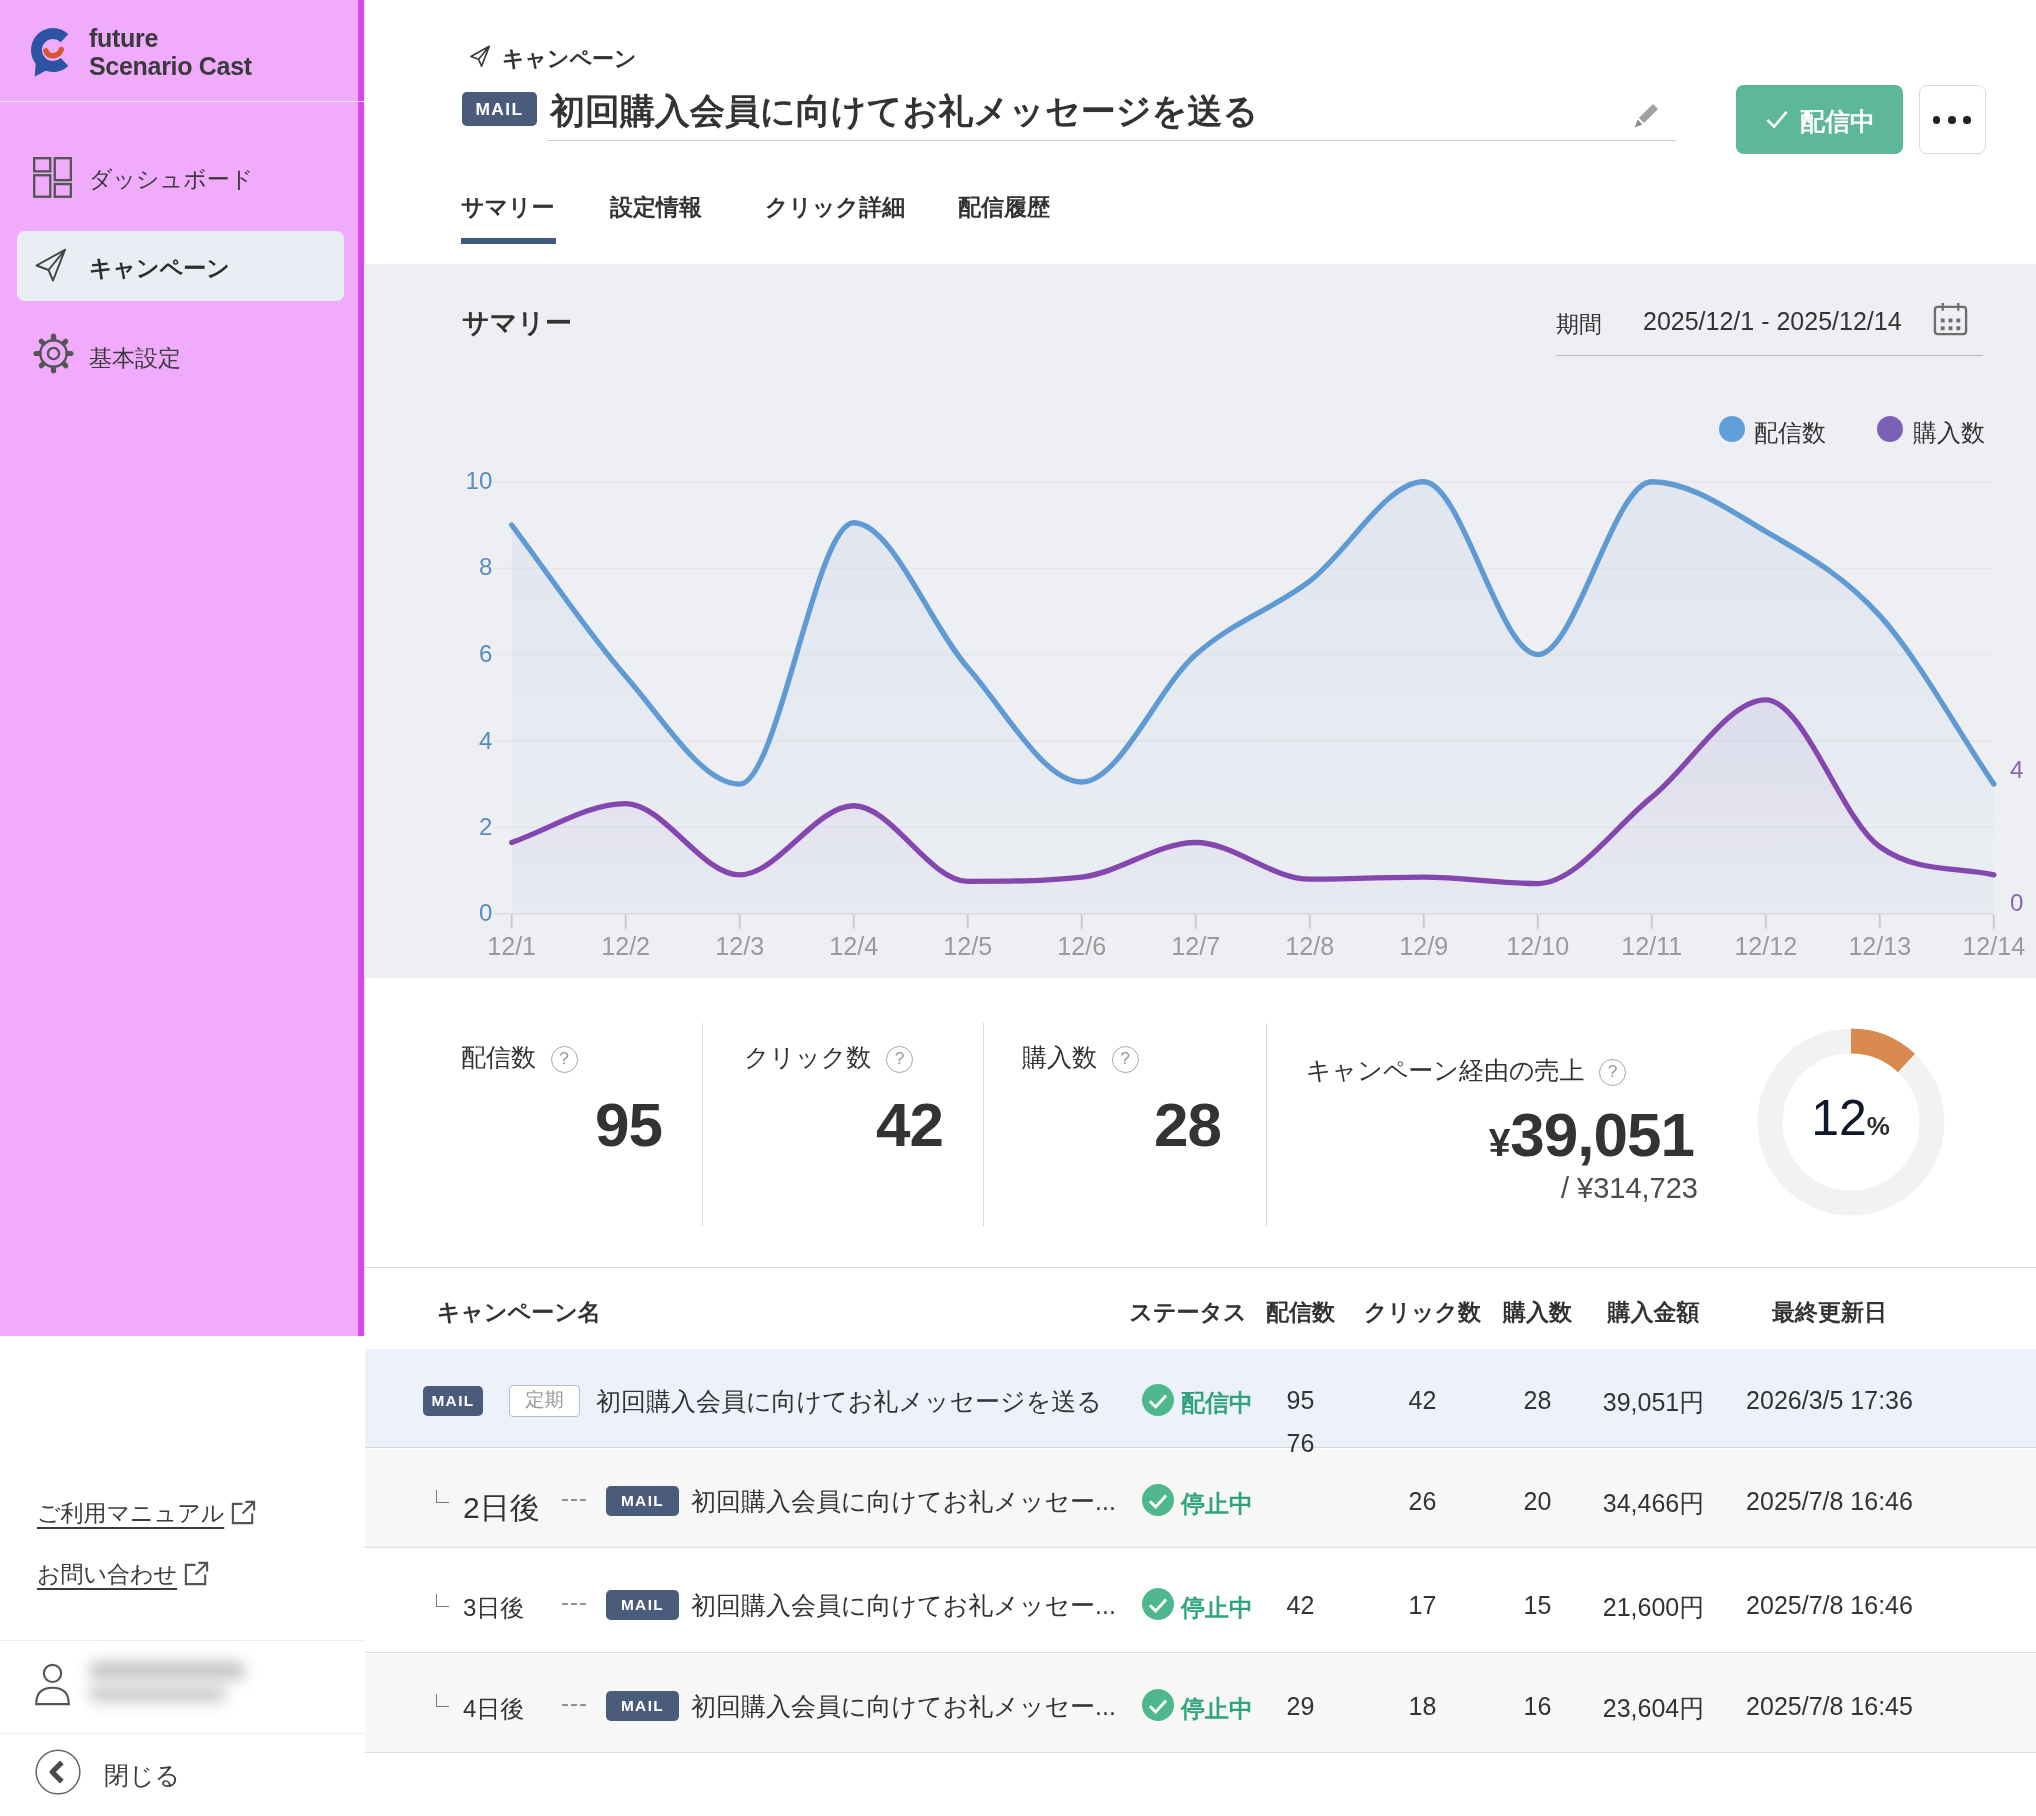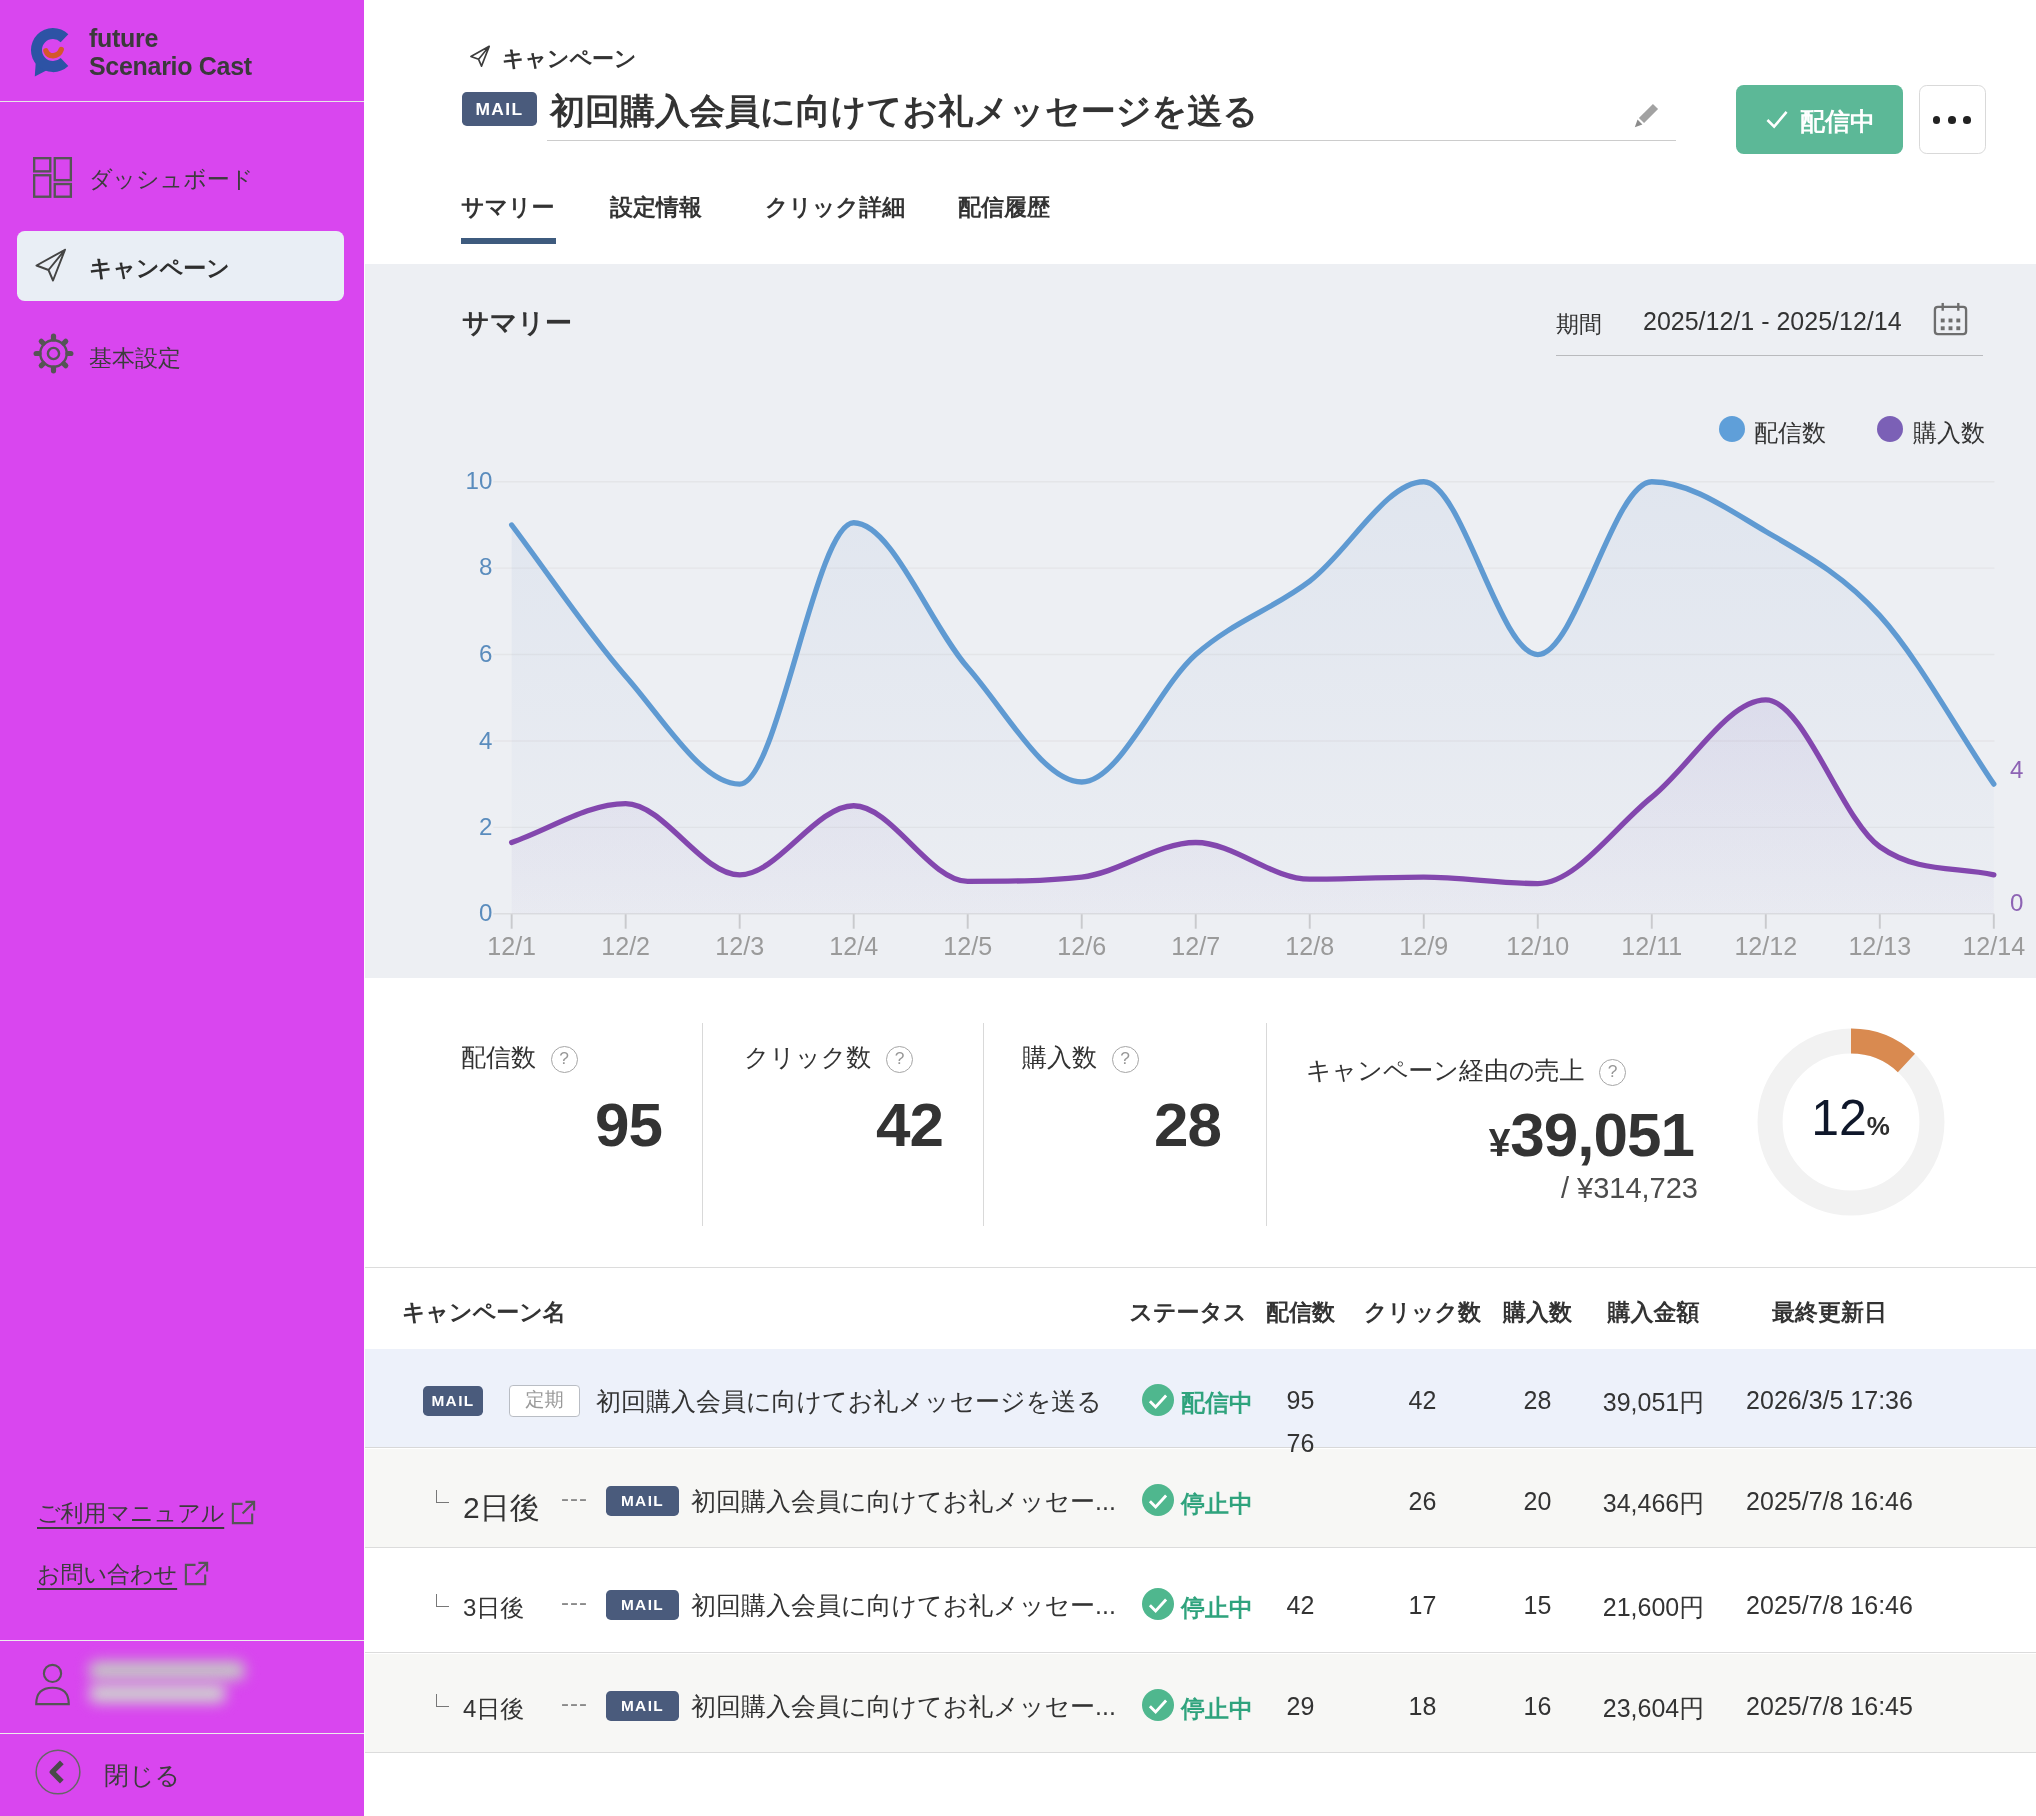--- a/index.html
+++ b/index.html
@@ -1,17 +1,17 @@
 <!DOCTYPE html>
 <html lang="ja"><head><meta charset="utf-8">
 <style>
 *{margin:0;padding:0;box-sizing:border-box}
 html,body{width:2036px;height:1816px;font-family:"Liberation Sans",sans-serif;background:#fff;color:#333;overflow:hidden}
 .abs{position:absolute}
-#sidebar{position:absolute;left:0;top:0;width:364px;height:1816px;background:#d946ef;border-right:6px solid #d946ef}
+#sidebar{position:absolute;left:0;top:0;width:364px;height:1336px;background:#f0abfc;border-right:6px solid #d946ef}
 .navtxt{font-size:23px;color:#3c3c3c}
 #main{position:absolute;left:365px;top:0;width:1671px;height:1816px;background:#fff}
 .badge{display:inline-block;background:#4a5b7c;color:#fff;border-radius:4.8px;text-align:center;letter-spacing:1.4px;font-weight:bold}
 .tab{font-size:23px;font-weight:bold;color:#333}
 .qm{display:inline-block;width:27px;height:27px;border:1.9px solid #a6a6a6;border-radius:50%;color:#979797;font-size:17.4px;line-height:23px;text-align:center;vertical-align:middle}
 .glabel{font-size:25px;color:#333}
 .bignum{font-size:62px;font-weight:bold;color:#333;letter-spacing:-1px}
 .green{color:#2fa37d}
 .gcirc{width:32px;height:32px;border-radius:50%;background:#4fb78e}
 .gcirc svg{position:absolute;left:5.8px;top:8.7px}
@@ -224,21 +224,21 @@
 <div class="abs glabel" style="left:1306px;top:1054px">キャンペーン経由の売上 <span class="qm" style="margin-left:7.7px">?</span></div>
 <div class="abs" style="left:1404px;top:1099px;width:290px;text-align:right"><span style="font-size:39px;font-weight:bold">¥</span><span class="bignum">39,051</span></div>
 <div class="abs" style="left:1408px;top:1172px;width:290px;text-align:right;font-size:29px;color:#4c4c4c">/ ¥314,723</div>
 <svg width="212" height="212" viewBox="0 0 220 220" style="position:absolute;left:1745px;top:1016px">
 <circle cx="110" cy="110" r="84" fill="none" stroke="#f2f2f2" stroke-width="26"></circle>
 <path d="M110 26 A84 84 0 0 1 167.50 48.77" fill="none" stroke="#d98a50" stroke-width="26"></path>
 </svg>
 <div class="abs" style="left:1754px;top:1089px;width:193px;text-align:center"><span style="font-size:50px;font-weight:normal;color:#0f172a">12</span><span style="font-size:26px;font-weight:bold;color:#2e2e2e">%</span></div>
 
 <div class="abs" style="left:365px;top:1267px;width:1671px;border-top:1px solid #dcdcdc"></div>
-<div class="abs" style="left:402px;top:1297px;font-size:23px;font-weight:bold">キャンペーン名</div>
+<div class="abs" style="left:437px;top:1297px;font-size:23px;font-weight:bold">キャンペーン名</div>
 <div class="abs" style="left:1106px;top:1297px;width:164px;text-align:center;font-size:23px;font-weight:bold">ステータス</div>
 <div class="abs" style="left:1228px;top:1297px;width:145px;text-align:center;font-size:23px;font-weight:bold">配信数</div>
 <div class="abs" style="left:1350px;top:1297px;width:145px;text-align:center;font-size:23px;font-weight:bold">クリック数</div>
 <div class="abs" style="left:1465px;top:1297px;width:145px;text-align:center;font-size:23px;font-weight:bold">購入数</div>
 <div class="abs" style="left:1581px;top:1297px;width:145px;text-align:center;font-size:23px;font-weight:bold">購入金額</div>
 <div class="abs" style="left:1733px;top:1297px;width:193px;text-align:center;font-size:23px;font-weight:bold">最終更新日</div>
 
 <div class="abs" style="left:365px;top:1349px;width:1671px;height:99px;background:#edf1fa;border-bottom:1px solid #d8d8d8"></div>
 <div class="abs badge" style="left:423px;top:1386px;width:60px;height:30px;font-size:15.4px;line-height:30px">MAIL</div>
 <div class="abs" style="left:509px;top:1385px;width:71px;height:32px;background:#fff;border:1.9px solid #b9bdc4;border-radius:3.9px;color:#999;font-size:19.3px;line-height:28px;text-align:center">定期</div>

